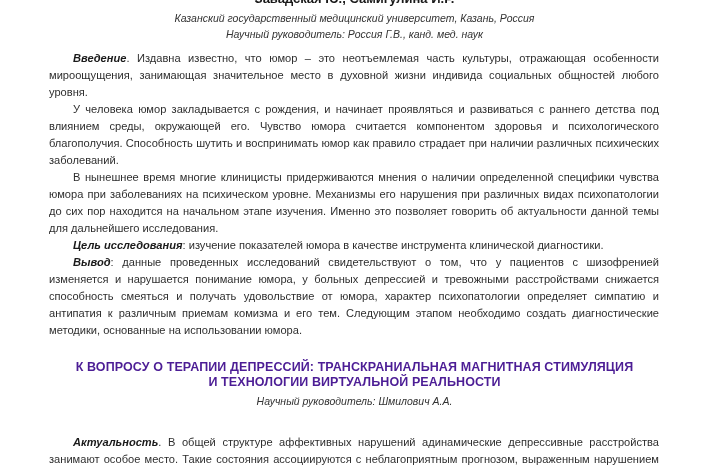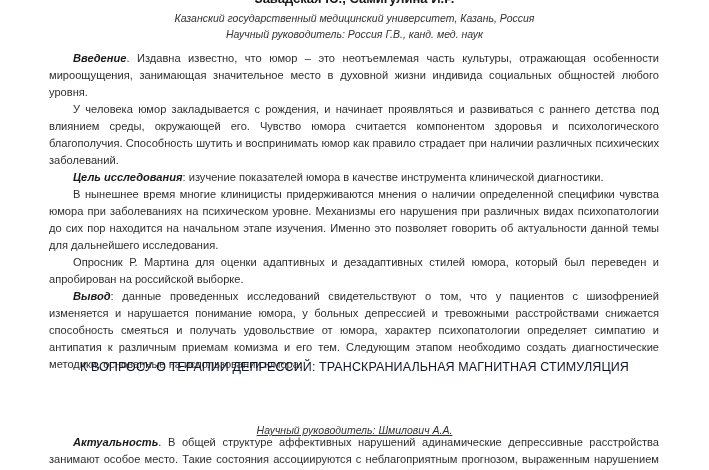--- a/index.html
+++ b/index.html
@@ -5,44 +5,44 @@
   html, body { margin:0; padding:0; }
   body {
     width:709px; height:470px; overflow:hidden; background:#ffffff;
     position:relative; color:#2b2b2b;
     font-family:"Liberation Sans", sans-serif;
   }
   .page { position:absolute; left:0; top:0; width:709px; height:470px; overflow:hidden; }
   .center { position:absolute; left:0; width:709px; text-align:center; white-space:nowrap; }
   .authors { font-weight:bold; font-size:13px; color:#1a1a1a; }
   .affil { font-style:italic; font-size:10.5px; color:#333; }
-  .title { font-weight:normal; font-size:12.5px; color:#0f172a; letter-spacing:0.1px; }
+  .title { font-weight:bold; font-size:12.5px; color:#4c1d95; letter-spacing:0.1px; }
   .col { position:absolute; left:49px; width:610px; font-size:11.1px; line-height:17px; color:#2e2e2e; }
   .p { margin:0; text-align:justify; text-align-last:left; }
   .p.ind { text-indent:24px; }
   .lead { font-style:italic; font-weight:bold; color:#1a1a1a; }
 </style>
 </head>
 <body>
 
 <div class="page">
 
   <div class="center authors" style="top:-9px;">Завадская Ю., Самигулина И.Р.</div>
   <div class="center affil" style="top:12px;">Казанский государственный медицинский университет, Казань, Россия</div>
   <div class="center affil" style="top:28px;">Научный руководитель: Россия Г.В., канд. мед. наук</div>
 
   <div class="col" style="top:50px;">
     <p class="p ind"><span class="lead">Введение</span><span>.</span><span> Издавна известно, что юмор – это неотъемлемая часть культуры, отражающая особенности мироощущения, занимающая значительное место в духовной жизни индивида социальных общностей любого уровня.</span></p>
     <p class="p ind">У человека юмор закладывается с рождения, и начинает проявляться и развиваться с раннего детства под влиянием среды, окружающей его. Чувство юмора считается компонентом здоровья и психологического благополучия. Способность шутить и воспринимать юмор как правило страдает при наличии различных психических заболеваний.</p>
+    <p class="p ind">В нынешнее время многие клиницисты придерживаются мнения о наличии определенной специфики чувства юмора при заболеваниях на психическом уровне. Механизмы его нарушения при различных видах психопатологии до сих пор находится на начальном этапе изучения. Именно это позволяет говорить об актуальности данной темы для дальнейшего исследования.</p>
     <p class="p ind"><span class="lead">Цель исследования</span><span>:</span><span> изучение показателей юмора в качестве инструмента клинической диагностики.</span></p>
-    <p class="p ind">В нынешнее время многие клиницисты придерживаются мнения о наличии определенной специфики чувства юмора при заболеваниях на психическом уровне. Механизмы его нарушения при различных видах психопатологии до сих пор находится на начальном этапе изучения. Именно это позволяет говорить об актуальности данной темы для дальнейшего исследования.</p>
-    <p class="p ind">Опросник Р. Мартина для оценки адаптивных и дезадаптивных стилей юмора, который был переведен и апробирован на российской выборке.</p>
     <p class="p ind"><span class="lead">Вывод</span><span>:</span><span> данные проведенных исследований свидетельствуют о том, что у пациентов с шизофренией изменяется и нарушается понимание юмора, у больных депрессией и тревожными расстройствами снижается способность смеяться и получать удовольствие от юмора, характер психопатологии определяет симпатию и антипатия к различным приемам комизма и его тем. Следующим этапом необходимо создать диагностические методики, основанные на использовании юмора.</span></p>
   </div>
 
   <div class="center title" style="top:360px;">К ВОПРОСУ О ТЕРАПИИ ДЕПРЕССИЙ: ТРАНСКРАНИАЛЬНАЯ МАГНИТНАЯ СТИМУЛЯЦИЯ</div>
-  <div class="center affil" style="top:424px;text-decoration:underline;">Научный руководитель: Шмилович А.А.</div>
+  <div class="center title" style="top:375px;">И ТЕХНОЛОГИИ ВИРТУАЛЬНОЙ РЕАЛЬНОСТИ</div>
+  <div class="center affil" style="top:395px;">Научный руководитель: Шмилович А.А.</div>
 
   <div class="col" style="top:434px;">
     <p class="p ind"><span class="lead">Актуальность</span><span>.</span><span> В общей структуре аффективных нарушений адинамические депрессивные расстройства занимают особое место. Такие состояния ассоциируются с неблагоприятным прогнозом, выраженным нарушением социального и профессионального функционирования, повышенным риском развития...</span></p>
   </div>
 
 </div>
 
 </body></html>

